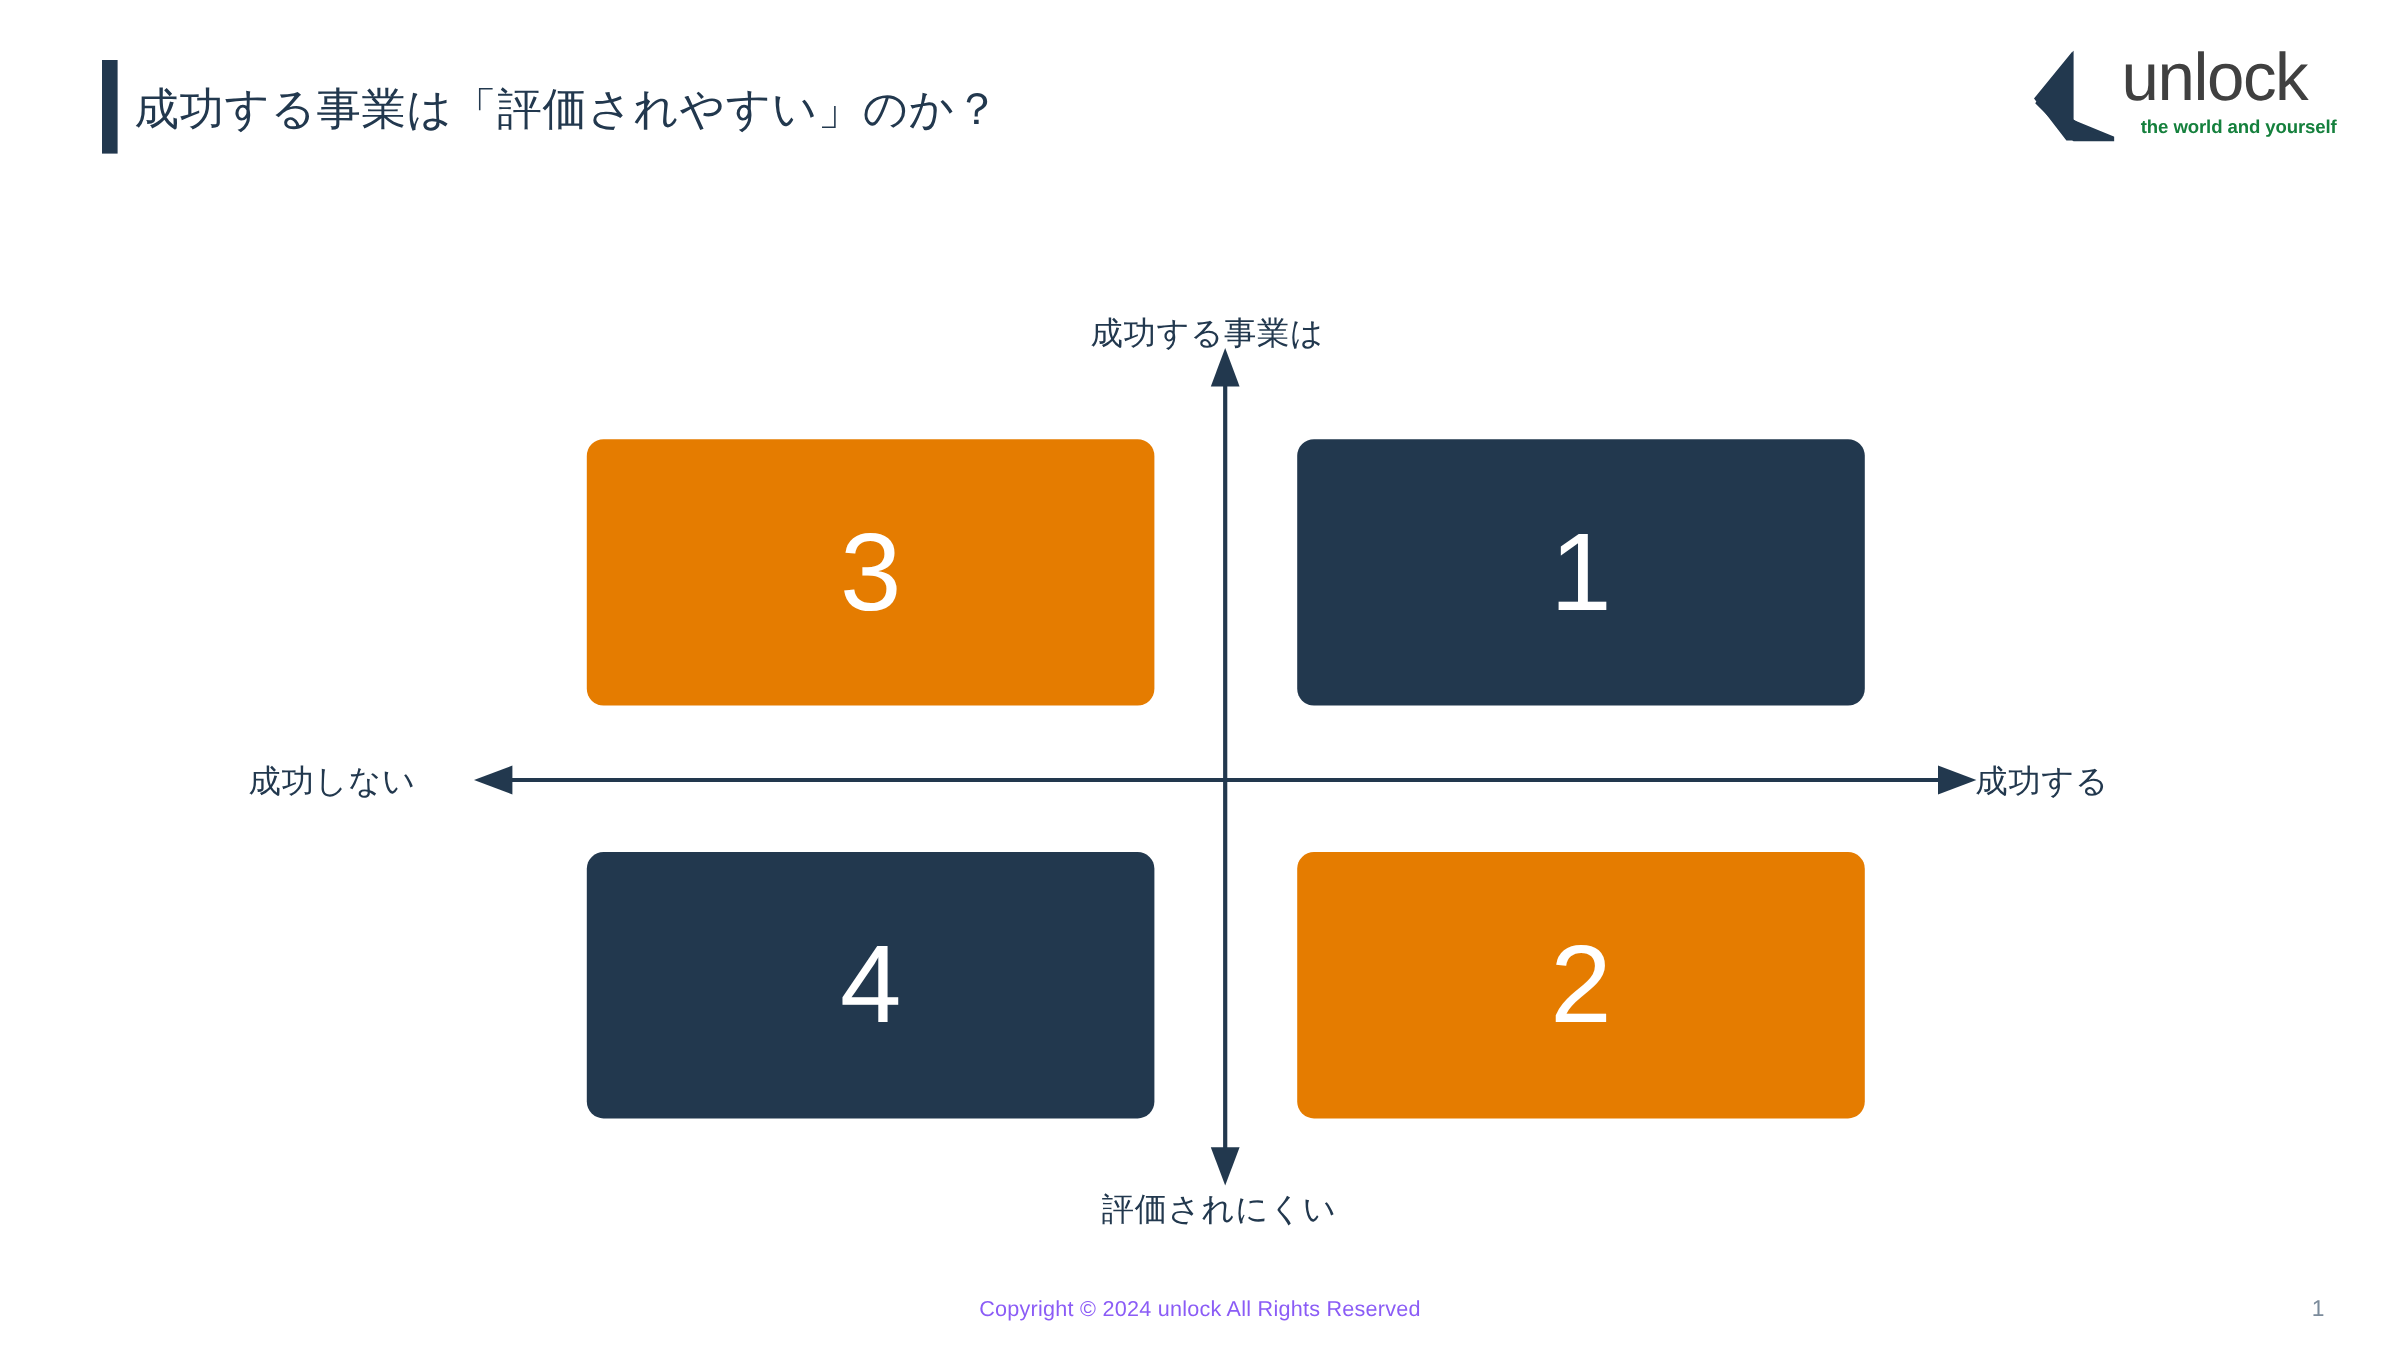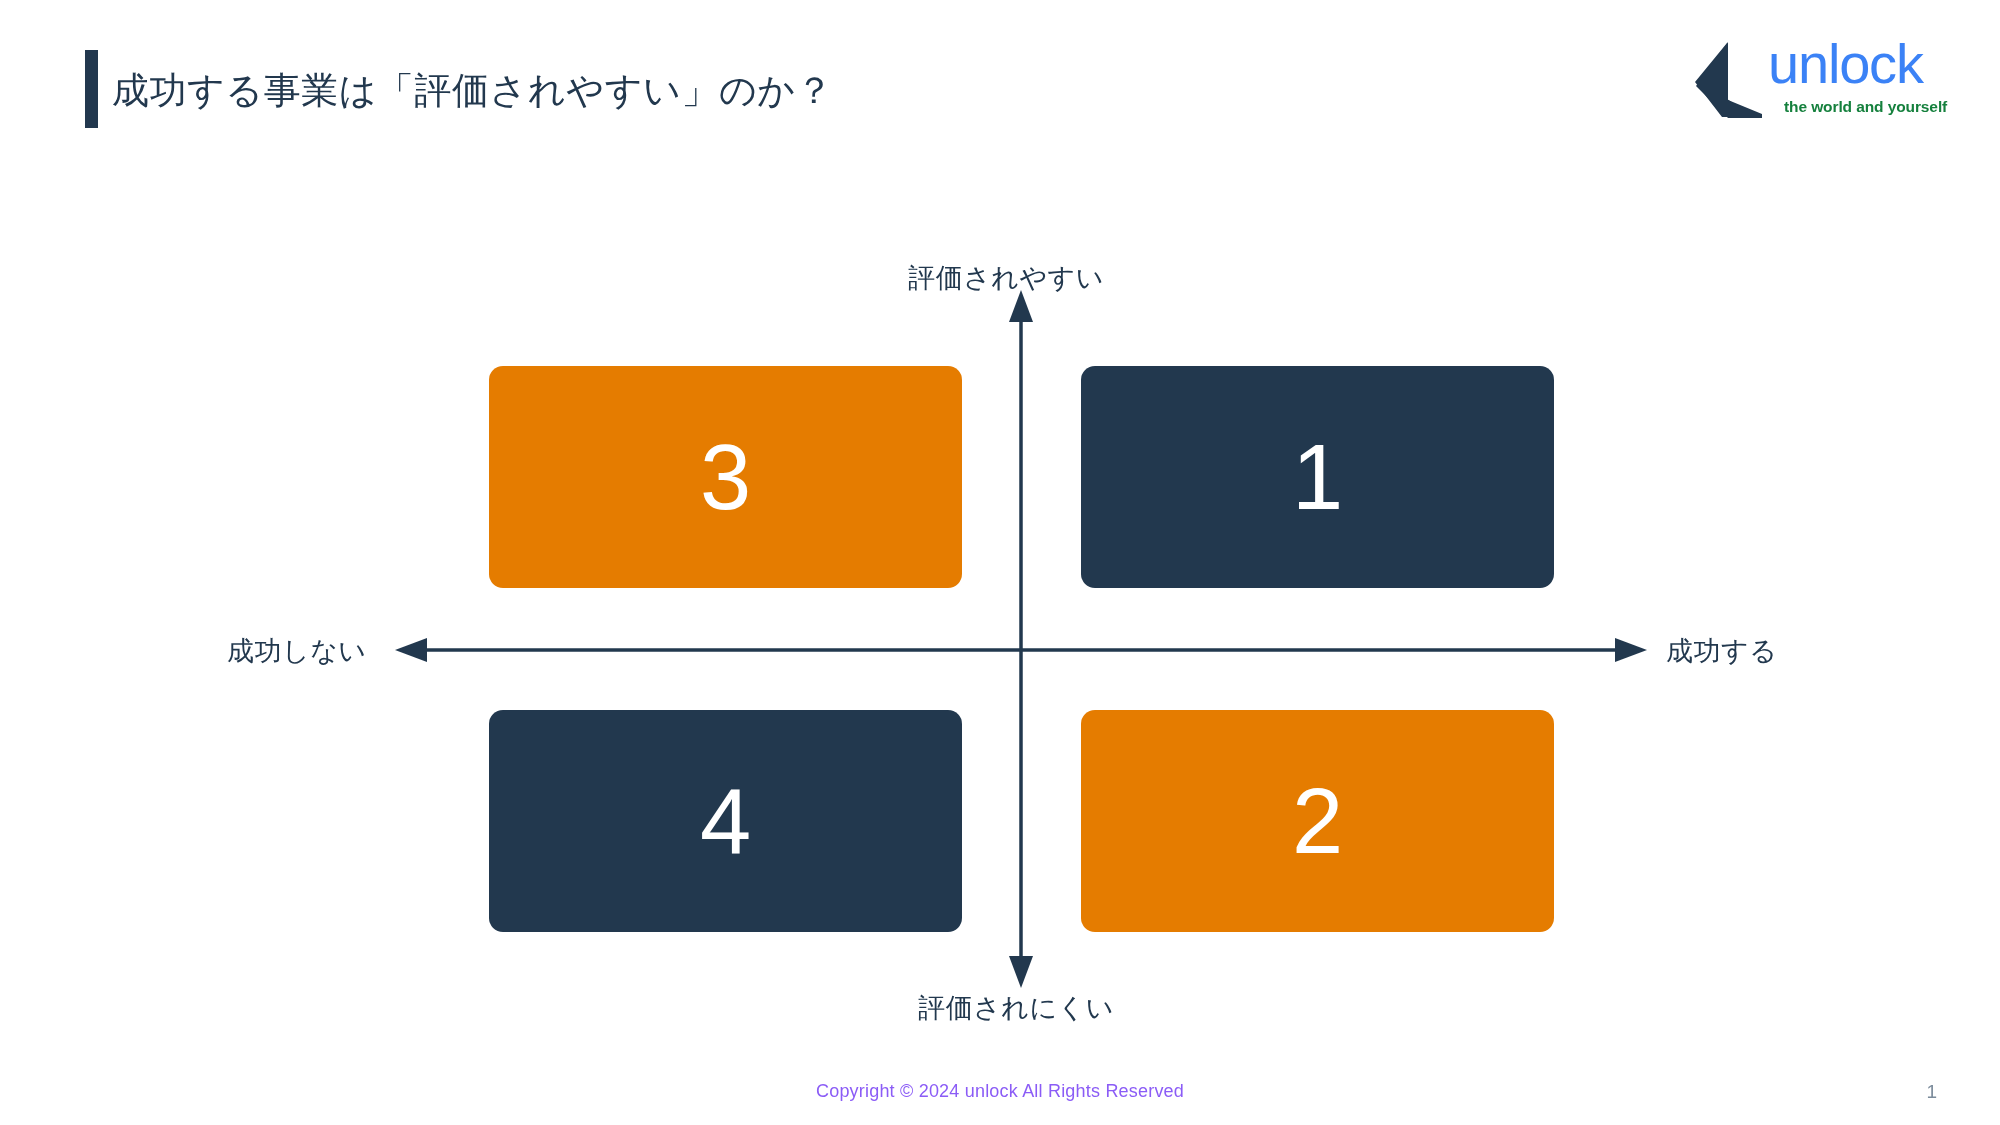--- a/index.html
+++ b/index.html
@@ -67,21 +67,21 @@
     top: 6px;
     width: 68px;
     height: 76px;
   }
   .logo-wordmark {
     position: absolute;
     left: 74px;
     top: 0px;
     font-size: 56px;
     font-weight: 400;
-    color: #3b82f6;
+    color: #404040;
     letter-spacing: -1.2px;
     line-height: 1;
   }
   .logo-tagline {
     position: absolute;
     left: 90px;
     top: 62px;
     font-size: 15.5px;
     font-weight: 700;
     color: #15803d;
@@ -100,21 +100,20 @@
   }
   .matrix svg { display: block; }
 
   .axis-label {
     position: absolute;
     font-size: 27px;
     font-weight: 400;
     color: #22384e;
     white-space: nowrap;
     letter-spacing: 0.5px;
-    margin-left: 20px;
   }
   .axis-label-top    { left: 50%; transform: translateX(-50%); top: 260px; margin-left: 6px; }
   .axis-label-bottom { left: 50%; transform: translateX(-50%); top: 990px; margin-left: 16px; text-align: right; }
   .axis-label-left   { left: 207px; top: 633px; }
   .axis-label-right  { left: 1646px; top: 633px; }
 
   .quadrant-box {
     position: absolute;
     border-radius: 14px;
     display: flex;
@@ -179,21 +178,21 @@
       </g>
 
       <g>
         <line x1="415" y1="650" x2="1627" y2="650" stroke="#22384e" stroke-width="3.5"></line>
         <polygon points="395,650 427,638 427,662" fill="#22384e"></polygon>
         <polygon points="1647,650 1615,638 1615,662" fill="#22384e"></polygon>
       </g>
     </svg>
   </div>
 
-  <div class="axis-label axis-label-top">評価されやすい</div>
+  <div class="axis-label axis-label-top">成功する事業は</div>
   <div class="axis-label axis-label-bottom">評価されにくい</div>
   <div class="axis-label axis-label-left">成功しない</div>
   <div class="axis-label axis-label-right">成功する</div>
 
   <div class="quadrant-box q-box-3" style="background:#e57c00">3</div>
 
   <div class="quadrant-box q-box-1" style="background:#22384e">1</div>
 
   <div class="quadrant-box q-box-4" style="background:#22384e">4</div>
 

